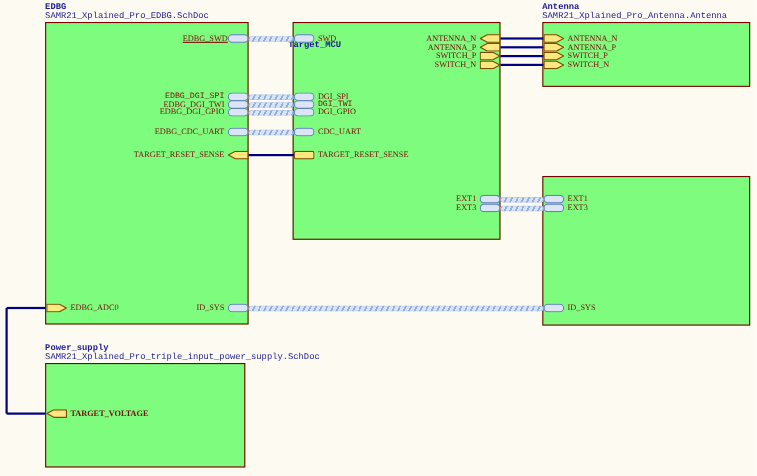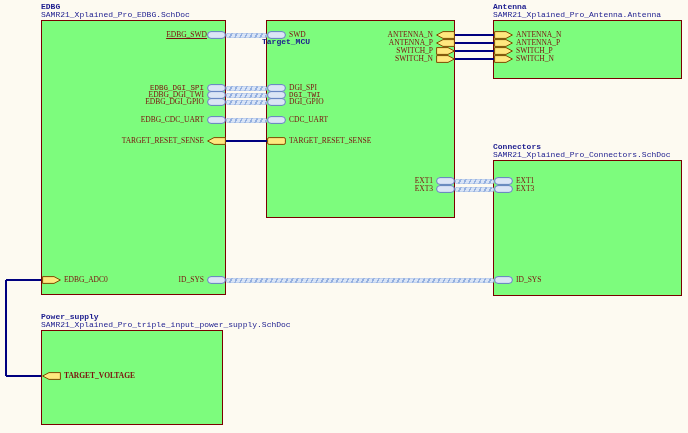--- a/index.html
+++ b/index.html
@@ -210,24 +210,20 @@
       </svg>
     </div>
     <div class="port-label" style="top: 47px; color: rgb(125, 13, 13); left: 516px;">SWITCH_P</div>
     <div class="port-shape" style="top: 55px; left: 493.5px;">
       <svg width="19" height="8" viewBox="0 0 19 8">
         <path d="M0.6,0.6 L12,0.6 L18.4,4 L12,7.4 L0.6,7.4 Z" fill="#ffe87f" stroke="#7d4a00" stroke-width="1" stroke-linejoin="round"></path>
       </svg>
     </div>
     <div class="port-label" style="top: 55px; color: rgb(125, 13, 13); left: 516px;">SWITCH_N</div>
     <div class="block" style="left: 493px; top: 160px; width: 189px; height: 136px; background: rgb(125, 252, 125); border-color: rgb(122, 0, 0);"></div>
-    <div class="block-title" style="left: 493px; top: 142.5px;">
-      <div>Connectors</div>
-      <div class="block-doc">SAMR21_Xplained_Pro_Connectors.SchDoc</div>
-    </div>
     <div class="port-shape" style="top: 177px; left: 493.5px;">
       <svg width="19" height="8" viewBox="0 0 19 8">
         <rect x="0.6" y="0.6" width="17.8" height="6.8" rx="3.4" fill="#dbe5f5" stroke="#6480c0" stroke-width="1"></rect>
       </svg>
     </div>
     <div class="port-label" style="top: 177px; color: rgb(125, 13, 13); left: 516px;">EXT1</div>
     <div class="port-shape" style="top: 185px; left: 493.5px;">
       <svg width="19" height="8" viewBox="0 0 19 8">
         <rect x="0.6" y="0.6" width="17.8" height="6.8" rx="3.4" fill="#dbe5f5" stroke="#6480c0" stroke-width="1"></rect>
       </svg>

